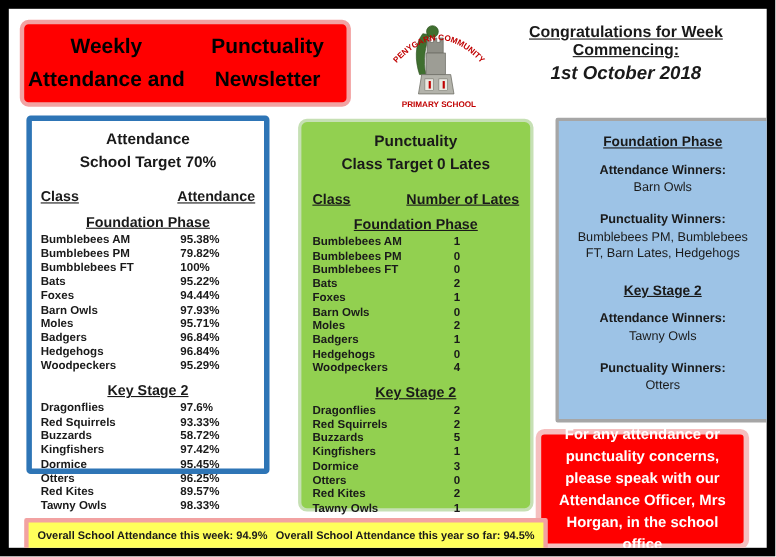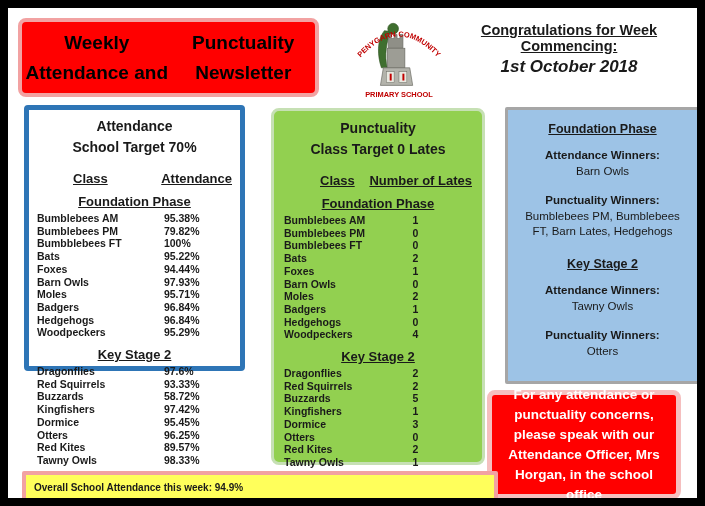--- a/index.html
+++ b/index.html
@@ -22,30 +22,30 @@
   .header-title{ font-size:19px; font-weight:bold; color:#000; line-height:30px; text-align:center; }
 
   .logo{ position:absolute; left:347px; top:7px; width:88px; height:88px; }
 
   .congrats{ position:absolute; left:428px; top:14px; width:266px; text-align:center; color:#1a1a1a; }
   .congrats-label{ font-size:14.5px; font-weight:bold;text-decoration:underline; }
   .week-date{ font-size:17px; font-weight:bold; font-style:italic; margin-top:3px;text-align:center; }
 
   
   .panel-title{ font-size:14px; font-weight:bold; text-align:center; line-height:21px; color:#1a1a1a; }
-  .col-headers{ display:flex; justify-content:space-between; margin-top:13px; font-size:13px; font-weight:bold; color:#1a1a1a;margin-left:36px; }
+  .col-headers{ display:flex; justify-content:space-between; margin-top:13px; font-size:13px; font-weight:bold; color:#1a1a1a; }
   .col-headers span{ text-decoration:underline; }
   .section-head{ text-align:center; font-size:13px; font-weight:bold; text-decoration:underline; margin:8px 0 3px 0; color:#1a1a1a; }
   .rows .row{ display:flex; font-size:10.5px; font-weight:bold; line-height:12.7px; color:#1a1a1a; }
   .rows .lbl{ width:62%; }
   .rows .val{ width:38%; padding-left:6px; }
 
   
   .attendance-panel{
-    position:absolute; left:16px; top:97px; width:221px; height:266px;
+    position:absolute; left:16px; top:97px; width:221px; height:326px;
     background:#fff; border:5px solid var(--blue_border,#2E75B6); border-radius:4px;
     padding:6px 8px;
   }
 
   
   .punctuality-panel{
     position:absolute; left:263px; top:100px; width:214px; height:357px;
     background:var(--green_bg,#92D050);
     border:3px solid var(--green_border,#C6E0B4); border-radius:8px;
     padding:7px 10px;
@@ -339,15 +339,16 @@
     <div class="w-label">Punctuality Winners:</div>
     <div class="w-value">Otters</div>
   </div>
 
   <div class="concerns-box">
     <div class="concerns-text">For any attendance or punctuality concerns, please speak with our Attendance Officer, Mrs Horgan, in the school office</div>
   </div>
 
   <div class="summary-bar">
     <span>Overall School Attendance this week: 94.9%</span>
+    <span>Overall School Attendance this year so far: 94.5%</span>
   </div>
 
 </div>
 
 </body></html>

